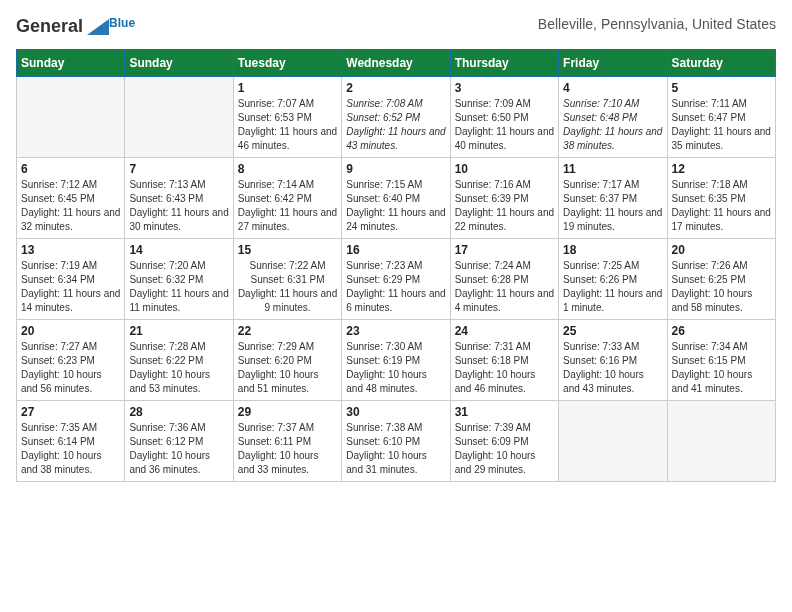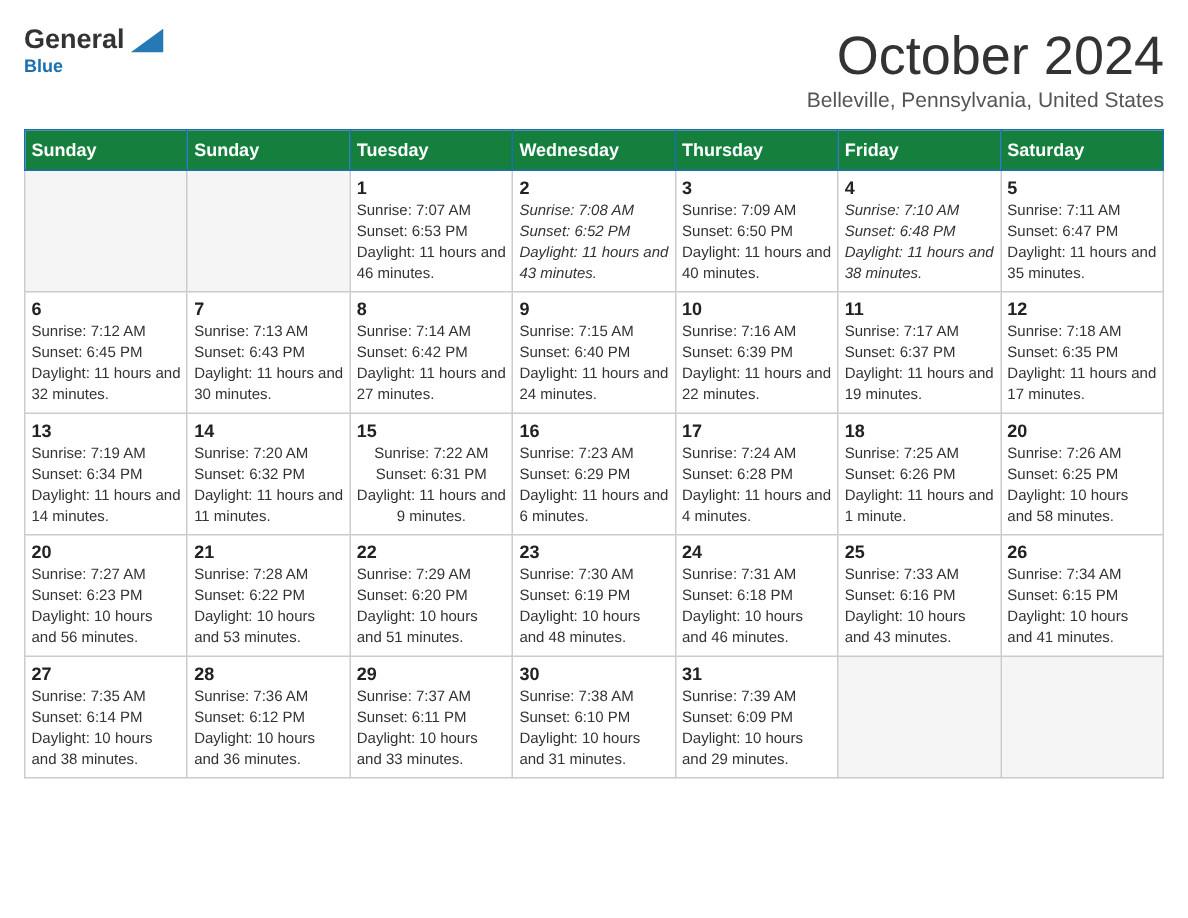--- a/index.html
+++ b/index.html
@@ -11,21 +11,20 @@
       padding: 16px;
     }
     .header {
       display: flex;
       justify-content: space-between;
       align-items: flex-start;
       margin-bottom: 12px;
     }
     .logo {
       display: flex;
-      flex-direction: column;
       align-items: flex-start;
     }
     .title-block {
       text-align: right;
     }
     .month-title {
       font-size: 36px;
       color: #333;
       font-weight: normal;
     }
@@ -94,21 +93,20 @@
   <div class="logo">
     <div class="logo-wrapper">
       <span class="logo-line1">General</span>
       <svg width="22" height="16" viewBox="0 0 22 16">
         <polygon points="0,16 22,0 22,16" fill="#2779b5"></polygon>
       </svg>
     </div>
     <span class="logo-line2">Blue</span>
   </div>
   <div class="title-block">
-    <div class="month-title">October 2024</div>
     <div class="subtitle">Belleville, Pennsylvania, United States</div>
   </div>
 </div>
 
 <table class="calendar">
   <thead>
     <tr>
     <th>Sunday</th>
         <th>Sunday</th>
         <th>Tuesday</th>

